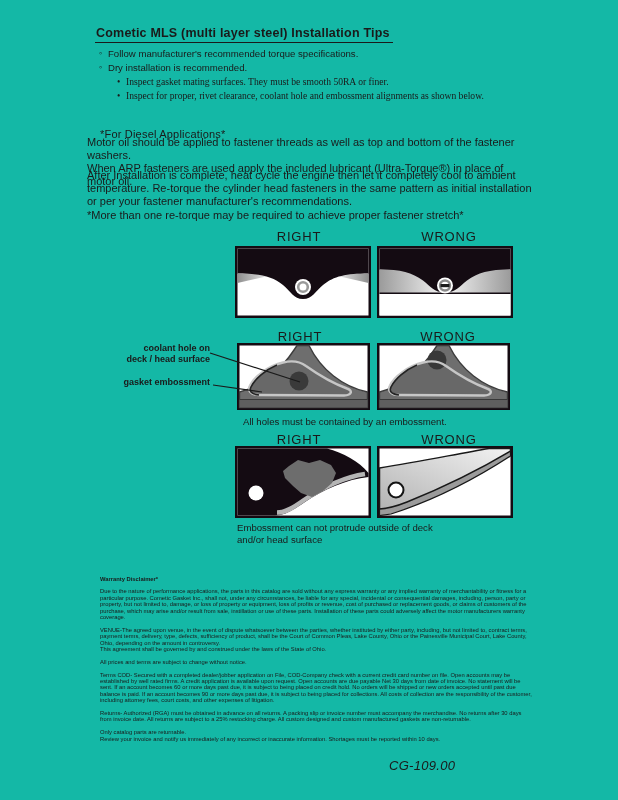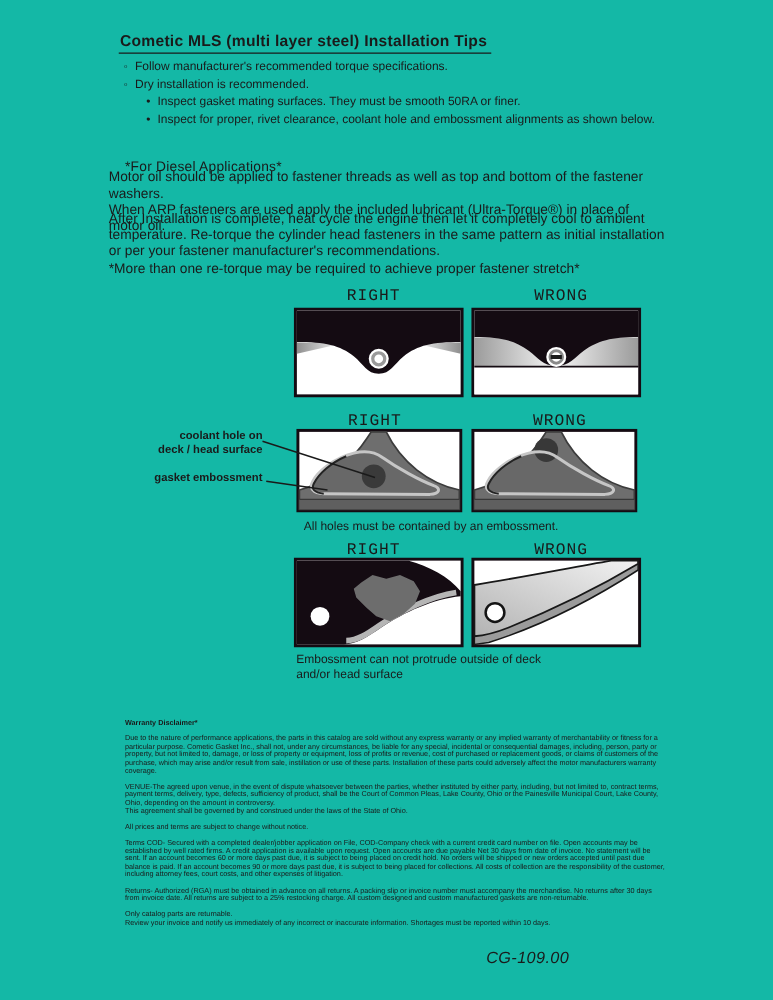--- a/index.html
+++ b/index.html
@@ -5,31 +5,31 @@
   html,body{margin:0;padding:0;background:#ffffff;}
   .page{position:relative;width:618px;height:800px;background:#14b8a6;
         font-family:"Liberation Sans",sans-serif;color:#1a1a1a;overflow:hidden;}
 
   .title{position:absolute;left:95px;top:26px;font-size:12.5px;font-weight:bold;
          letter-spacing:.2px;border-bottom:1.8px solid #1a1a1a;padding:0 3px 2px 1px;}
 
   .tips{position:absolute;left:99px;top:47px;font-size:9.6px;line-height:14px;width:450px;}
   .tip{position:relative;padding-left:9px;}
   .tip::before{content:"◦";position:absolute;left:0;top:-1px;font-size:9px;}
-  .tip.sub{padding-left:27px;}
+  .tip.sub{padding-left:27px;font-family:Liberation Serif, serif;}
   .tip.sub::before{content:"•";left:18px;top:0;font-size:9.6px;}
 
   .diesel-heading{position:absolute;left:100px;top:128px;font-size:11px;font-weight:normal;letter-spacing:.2px;}
   .para{position:absolute;left:87px;width:445px;font-size:11px;line-height:13px;white-space:pre-line;}
   #para1{top:136px;}
   #para2{top:169px;}
   #note{top:209px;}
 
   .dia-headers{position:absolute;left:235px;width:278px;display:flex;gap:22px;
-               font-size:13px;letter-spacing:.8px;font-family:Liberation Mono, monospace;}
+               font-size:13px;letter-spacing:.8px;}
   .dia-headers span{width:136px;text-align:center;}
   .panels{position:absolute;display:flex;}
   .panels svg{display:block;}
   #panels1{left:235px;top:246px;gap:6px;}
   #panels2{left:237px;top:343px;gap:7px;}
   #panels3{left:235px;top:446px;gap:6px;}
   #headers1{top:229px;}
   #headers2{top:329px;width:274px;left:237px;}
   #headers2 span{width:133px;}
   #headers3{top:432px;}

